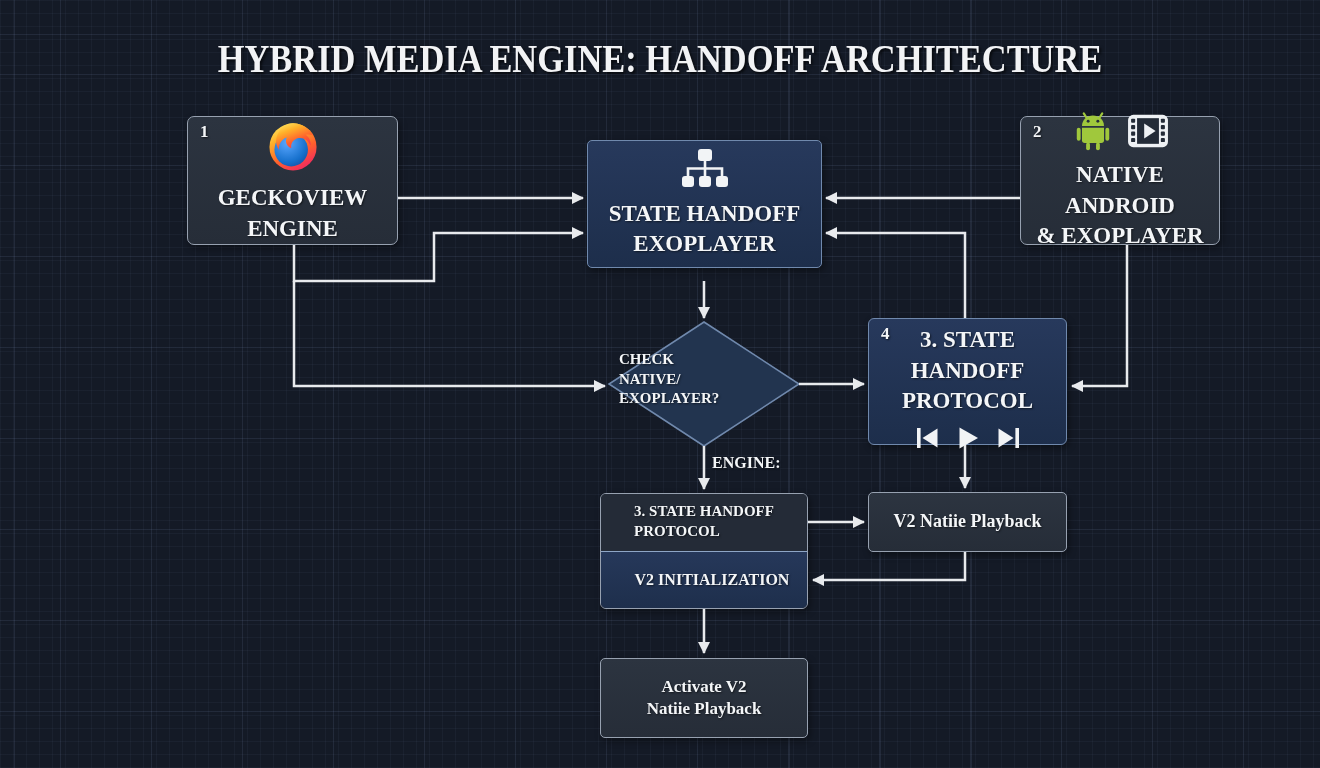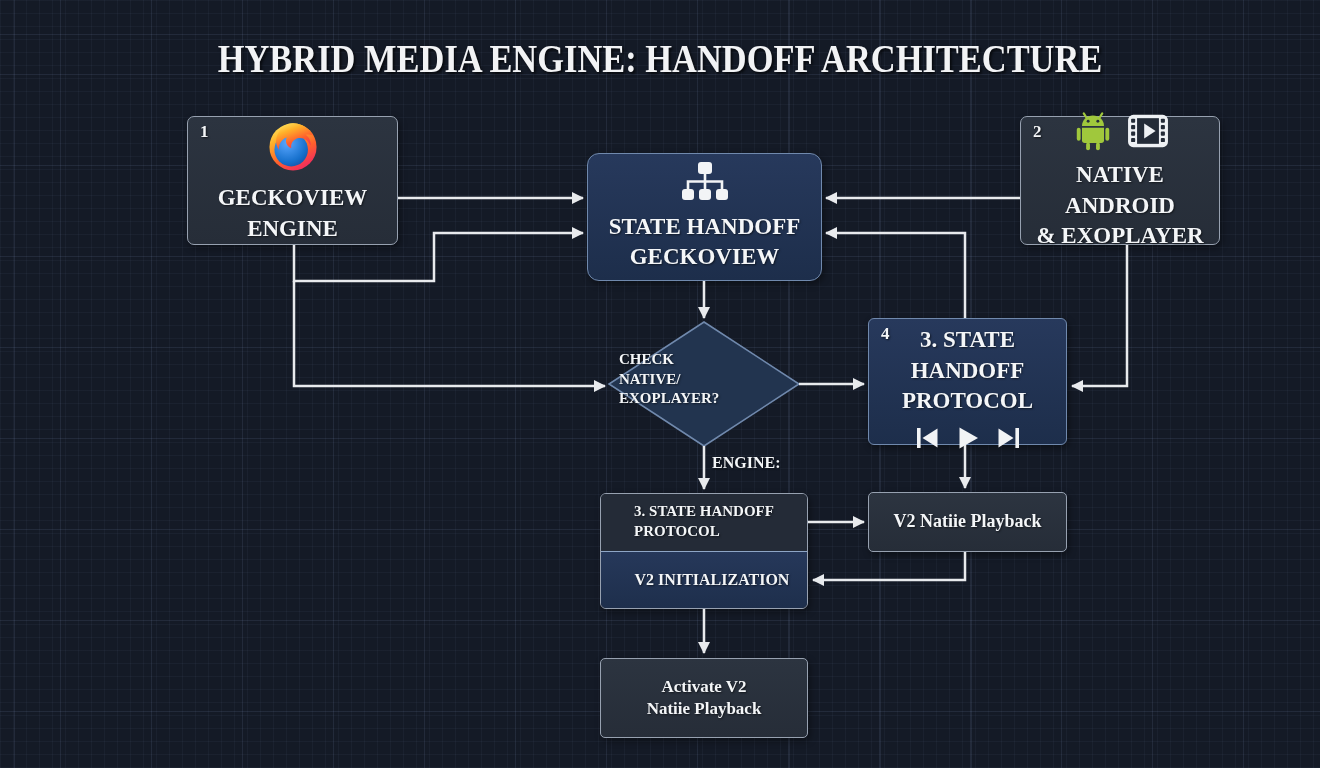--- a/index.html
+++ b/index.html
@@ -135,33 +135,33 @@
         </g>
         <polygon points="18,12 30,20 18,28" fill="#eef1f4"></polygon>
       </svg>
     </div>
     <div class="lbl" style="margin-top:7px;">
       <div>NATIVE ANDROID</div>
       <div>&amp; EXOPLAYER</div>
     </div>
   </div>
 
-  <div class="node navy" style="left:587px;top:153px;width:235px;height:128px;border-radius:12px;">
+  <div class="node navy" style="left:587px;top:140px;width:235px;height:128px;border-radius:5px;">
     <svg width="46" height="40" viewBox="0 0 46 40">
       <g fill="#f2f4f6">
         <rect x="16" y="0" width="14" height="12" rx="3"></rect>
         <rect x="0" y="27" width="12" height="11" rx="3"></rect>
         <rect x="17" y="27" width="12" height="11" rx="3"></rect>
         <rect x="34" y="27" width="12" height="11" rx="3"></rect>
       </g>
       <path d="M23,12 V19.5 M6,27 V19.5 H40 V27 M23,19.5 V27" stroke="#f2f4f6" stroke-width="2.6" fill="none"></path>
     </svg>
     <div class="lbl" style="margin-top:10px;">
       <div>STATE HANDOFF</div>
-      <div>GECKOVIEW</div>
+      <div>EXOPLAYER</div>
     </div>
   </div>
 
   <svg class="diamond-svg" width="1320" height="768">
     <polygon points="704,322 799,384 704,446 609,384" fill="#22344f" stroke="#7089ad" stroke-width="1.6"></polygon>
   </svg>
   <div class="diamond-label">
     <div>CHECK</div>
     <div>NATIVE/</div>
     <div>EXOPLAYER?</div>

